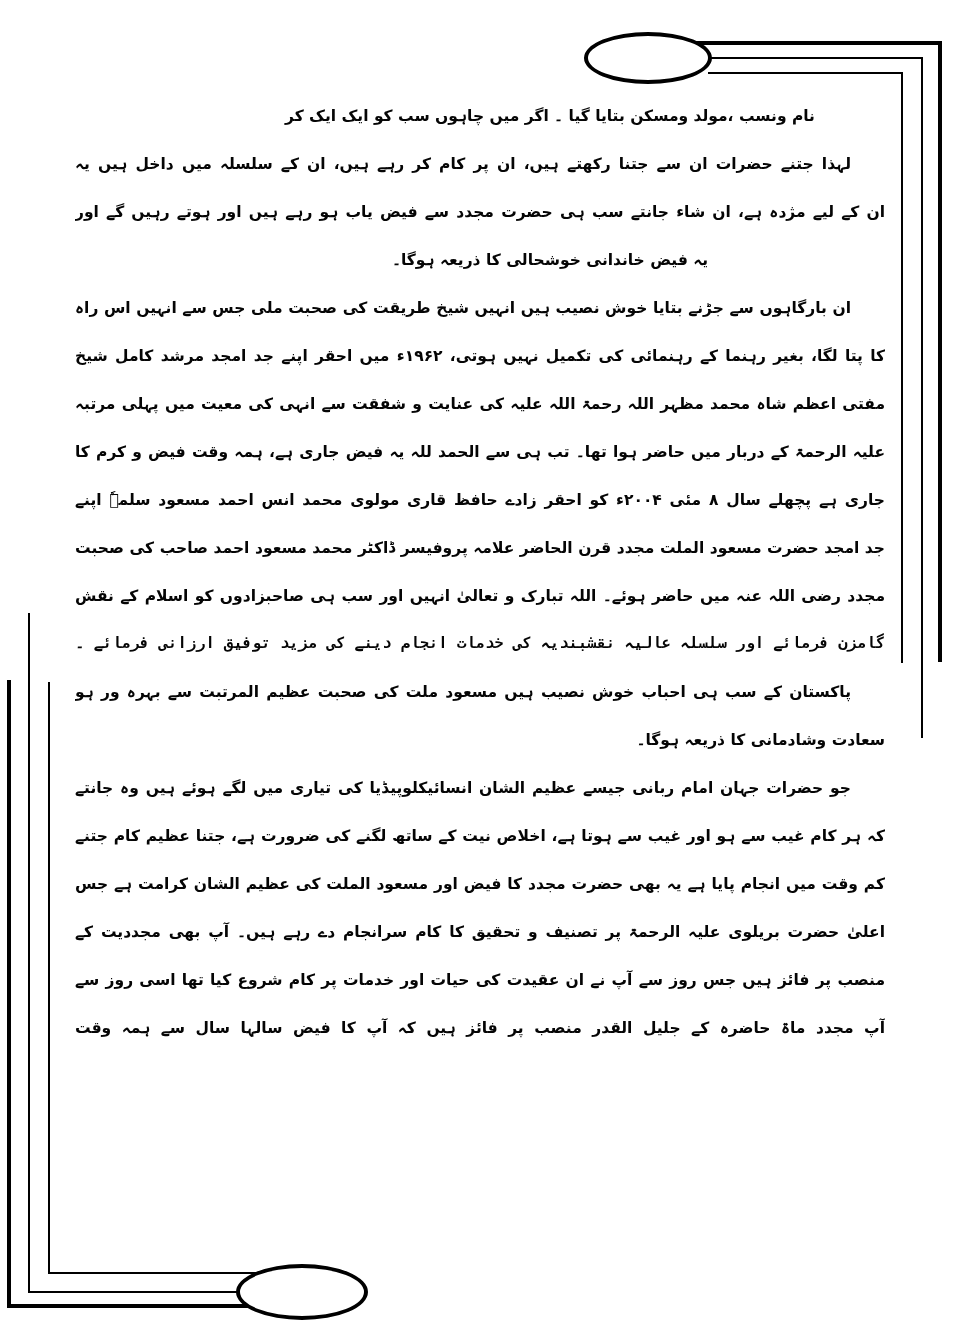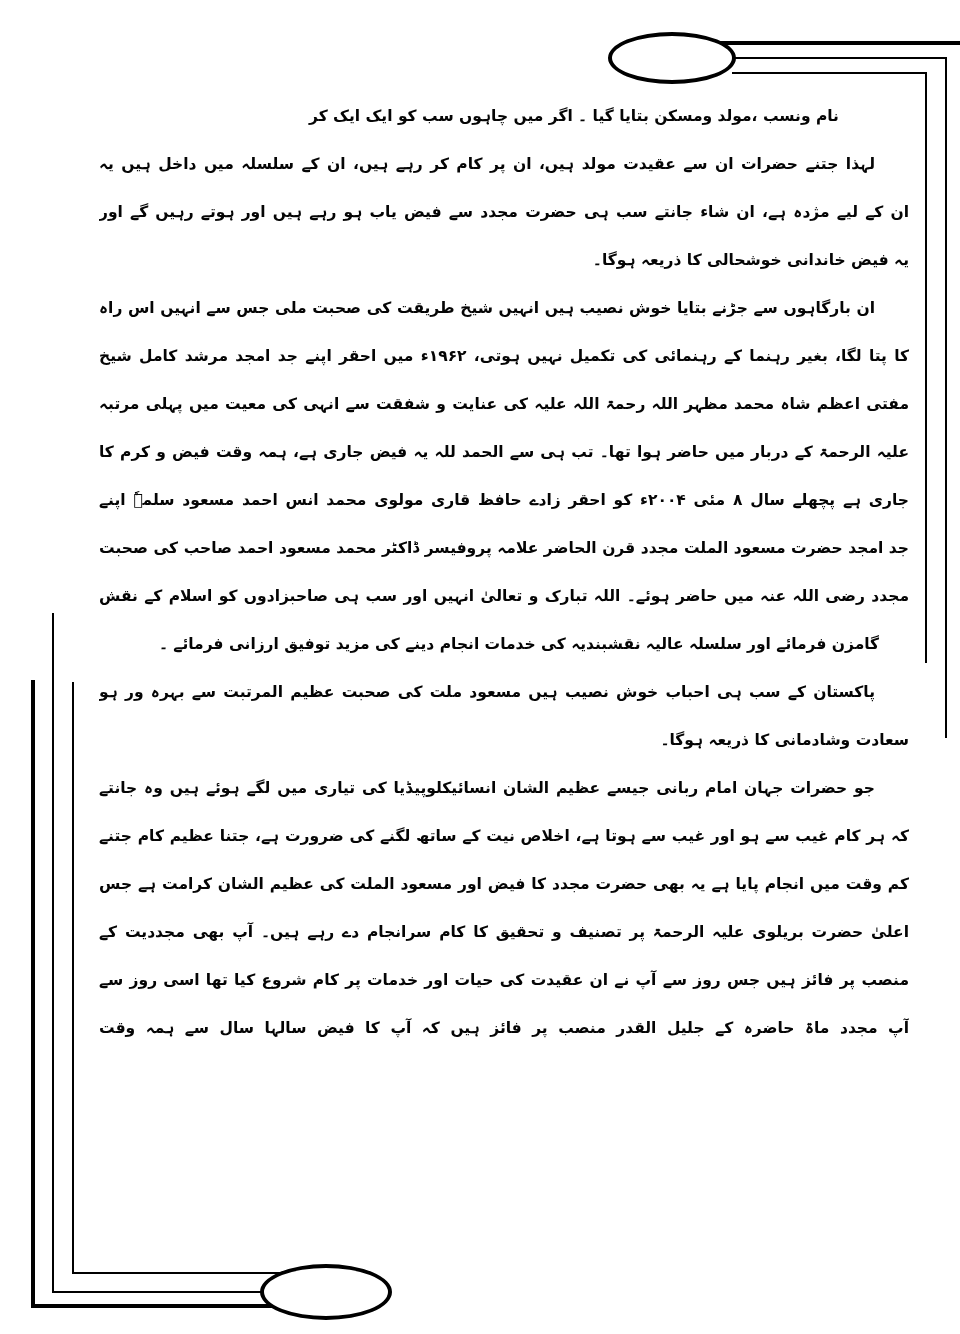--- a/index.html
+++ b/index.html
@@ -1,21 +1,21 @@
 <!DOCTYPE html>
 <html><head>
 <meta charset="utf-8">
 <style>
   html,body{margin:0;padding:0;}
   body{
     width:960px;height:1334px;position:relative;overflow:hidden;
     background:#ffffff;
     font-family:"DejaVu Sans","Liberation Sans",sans-serif;
   }
-  .page{position:absolute;inset:0;background:#ffffff;margin-left:24px;}
+  .page{position:absolute;inset:0;background:#ffffff;}
   
   .line{position:absolute;background:#000000;}
   .ellipse{
     position:absolute;border:4px solid #000000;border-radius:50%;
     background:#ffffff;z-index:3;box-sizing:border-box;
   }
   
   .tr-h1{left:694px;top:41px;width:248px;height:4px;}
   .tr-h2{left:704px;top:57px;width:219px;height:2px;}
   .tr-h3{left:708px;top:72px;width:195px;height:2px;}
@@ -34,22 +34,22 @@
   
   .text-block{
     position:absolute;left:75px;top:92px;width:810px;
     direction:rtl;color:#050505;
     font-size:15.5px;font-weight:bold;line-height:48px;z-index:1;
   }
   .ln{height:48px;overflow:hidden;white-space:nowrap;}
   .j {text-align:justify;text-align-last:justify;white-space:normal;}
   .jf{text-align:justify;text-align-last:justify;white-space:normal;padding-right:34px;}
   .c {text-align:center;padding-left:140px;}
-  .e1{text-align:right;padding-left:140px;}
-  .e2{text-align:center;padding-left:30px;}
+  .e1{text-align:center;padding-left:140px;}
+  .e2{text-align:center;padding-left:30px;font-family:Liberation Mono, monospace;}
   .e3{text-align:right;padding-left:230px;}
 </style>
 </head>
 <body>
 
 <div class="page">
 
   <div class="line tr-h1"></div>
   <div class="line tr-h2"></div>
   <div class="line tr-h3"></div>
@@ -61,21 +61,21 @@
   <div class="line bl-v1"></div>
   <div class="line bl-v2"></div>
   <div class="line bl-v3"></div>
   <div class="line bl-h1"></div>
   <div class="line bl-h2"></div>
   <div class="line bl-h3"></div>
   <div class="ellipse ellipse-bottom"></div>
 
   <div class="text-block" dir="rtl" lang="ur">
     <div class="ln c">نام ونسب ،مولد ومسکن بتایا گیا ۔ اگر میں چاہوں سب کو ایک ایک کر</div>
-    <div class="ln jf">لہذا جتنے حضرات ان سے عقیدت مولد ہیں، ان پر کام کر رہے ہیں، ان کے سلسلہ میں داخل ہیں یہ</div>
+    <div class="ln jf">لہذا جتنے حضرات ان سے جتنا رکھتے ہیں، ان پر کام کر رہے ہیں، ان کے سلسلہ میں داخل ہیں یہ</div>
     <div class="ln j">ان کے لیے مژدہ ہے، ان شاء جانتے سب ہی حضرت مجدد سے فیض یاب ہو رہے ہیں اور ہوتے رہیں گے اور</div>
     <div class="ln e1">یہ فیض خاندانی خوشحالی کا ذریعہ ہوگا۔</div>
     <div class="ln jf">ان بارگاہوں سے جڑنے بتایا خوش نصیب ہیں انہیں شیخ طریقت کی صحبت ملی جس سے انہیں اس راہ</div>
     <div class="ln j">کا پتا لگا، بغیر رہنما کے رہنمائی کی تکمیل نہیں ہوتی، ۱۹۶۲ء میں احقر اپنے جد امجد مرشد کامل شیخ الاسلام</div>
     <div class="ln j">مفتی اعظم شاہ محمد مظہر اللہ رحمۃ اللہ علیہ کی عنایت و شفقت سے انہی کی معیت میں پہلی مرتبہ حضرت مجدد</div>
     <div class="ln j">علیہ الرحمۃ کے دربار میں حاضر ہوا تھا۔ تب ہی سے الحمد للہ یہ فیض جاری ہے، ہمہ وقت فیض و کرم کا سلسلہ</div>
     <div class="ln j">جاری ہے پچھلے سال ۸ مئی ۲۰۰۴ء کو احقر زادے حافظ قاری مولوی محمد انس احمد مسعود سلمہٗ اپنے مرشد و</div>
     <div class="ln j">جد امجد حضرت مسعود الملت مجدد قرن الحاضر علامہ پروفیسر ڈاکٹر محمد مسعود احمد صاحب کی صحبت میں بارگاہ</div>
     <div class="ln j">مجدد رضی اللہ عنہ میں حاضر ہوئے۔ اللہ تبارک و تعالیٰ انہیں اور سب ہی صاحبزادوں کو اسلام کے نقش قدم پر</div>
     <div class="ln e2">گامزن فرمائے اور سلسلہ عالیہ نقشبندیہ کی خدمات انجام دینے کی مزید توفیق ارزانی فرمائے ۔</div>

